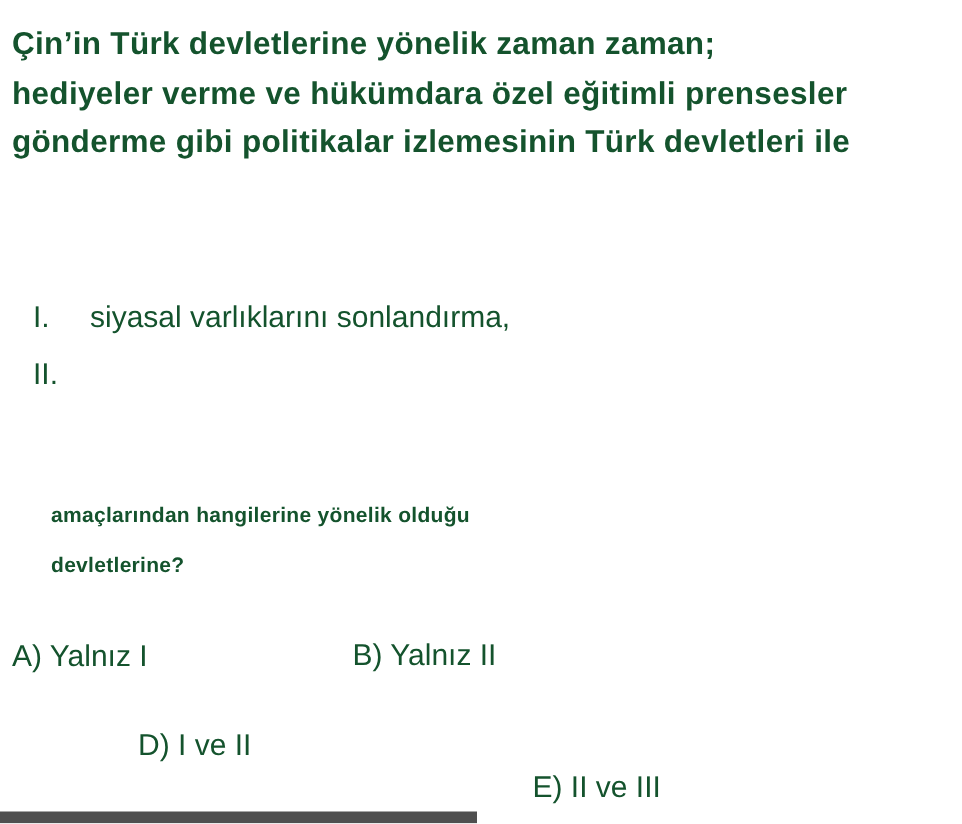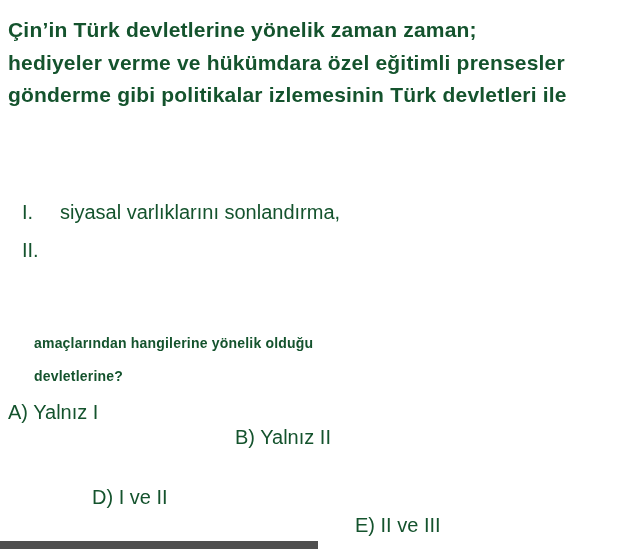--- a/index.html
+++ b/index.html
@@ -55,21 +55,21 @@
     white-space: nowrap;
     margin-left: 34px;
   }
   .option {
     position: absolute;
     font-size: 20px;
     font-weight: normal;
     white-space: nowrap;
     cursor: pointer;
   }
-  .opt-a { left: 8px;   top: 401px; }
+  .opt-a { left: 8px;   top: 427px; }
   .opt-b { left: 235px; top: 426px; }
   .opt-c { left: 467px; top: 426px; }
   .opt-d { left: 92px; top: 486px; }
   .opt-e { left: 355px; top: 486px; margin-top: 28px; }
   .hscroll-thumb {
     position: absolute;
     left: 0;
     top: 541px;
     width: 318px;
     height: 8px;

